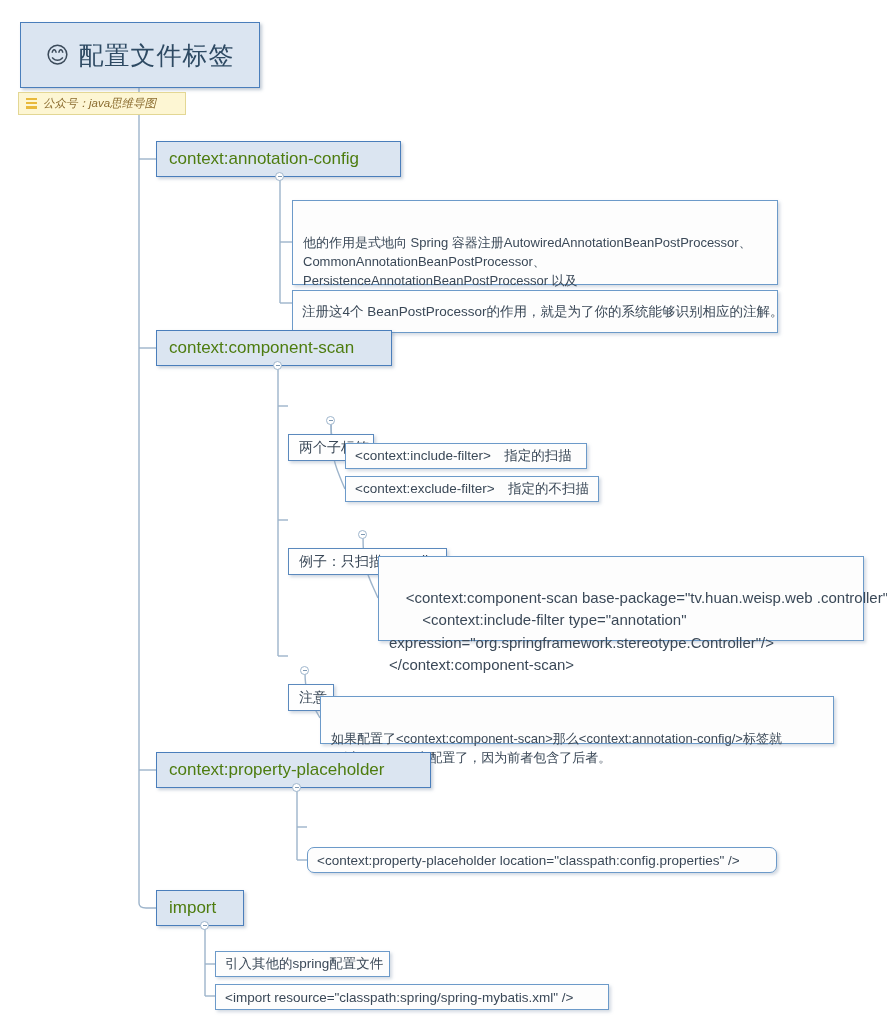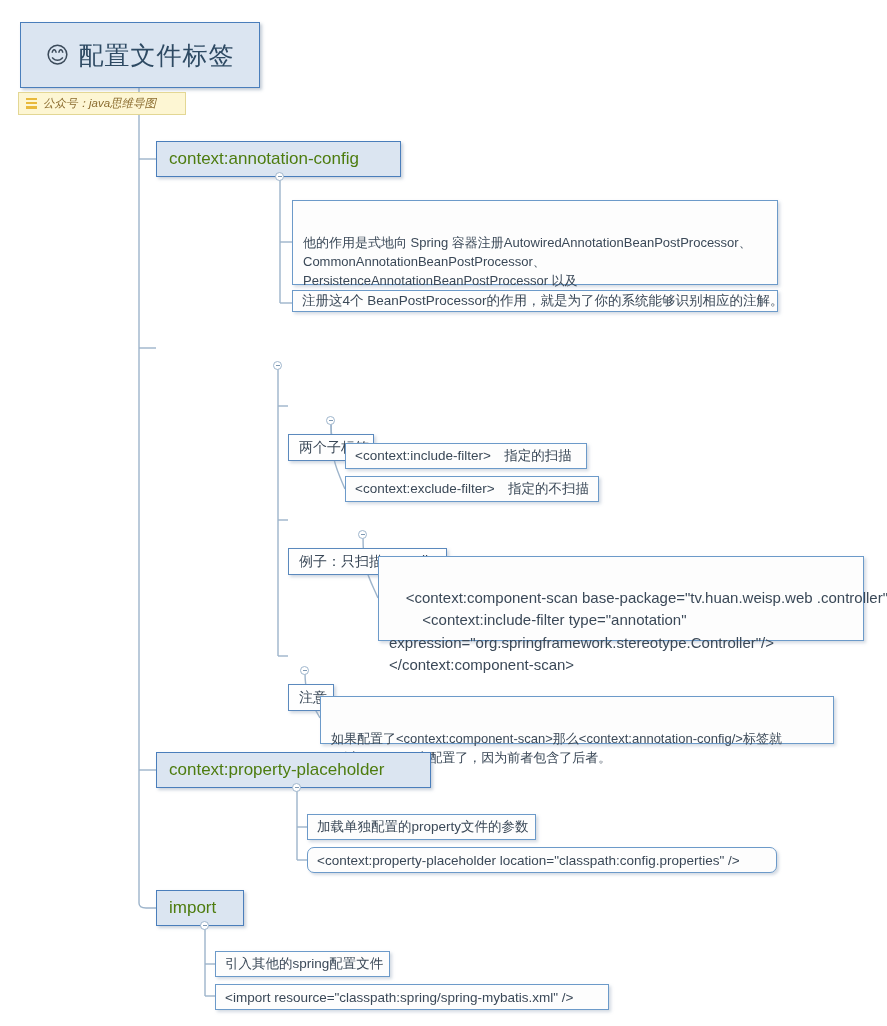--- a/index.html
+++ b/index.html
@@ -204,24 +204,27 @@
   </div>
   <div class="knob" style="left:275px; top:172px;"></div>
 
   <div class="node lvl3 multiline" style="left:292px; top:200px; width:486px; height:85px;">
     <span>他的作用是式地向 Spring 容器注册AutowiredAnnotationBeanPostProcessor、
 CommonAnnotationBeanPostProcessor、
 PersistenceAnnotationBeanPostProcessor 以及
 RequiredAnnotationBeanPostProcessor 这 4 个BeanPostProcessor。</span>
   </div>
 
-  <div class="node lvl3" style="left:292px; top:290px; width:486px; height:22px;">
+  <div class="node lvl3" style="left:292px; top:290px; width:486px; height:43px;">
     <span>注册这4个 BeanPostProcessor的作用，就是为了你的系统能够识别相应的注解。</span>
   </div>
 
+  <div class="node lvl1" style="left:156px; top:330px; width:236px; height:36px;">
+    <span>context:component-scan</span>
+  </div>
   <div class="knob" style="left:273px; top:361px;"></div>
 
   <div class="node lvl2" style="left:288px; top:393px; width:86px; height:27px;">
     <span>两个子标签</span>
   </div>
   <div class="knob" style="left:326px; top:416px;"></div>
 
   <div class="node lvl3" style="left:345px; top:443px; width:242px; height:26px;">
     <span>&lt;context:include-filter&gt;　指定的扫描</span>
   </div>
@@ -249,23 +252,20 @@
   <div class="node lvl3 multiline" style="left:320px; top:696px; width:514px; height:48px;">
     <span>如果配置了&lt;context:component-scan&gt;那么&lt;context:annotation-config/&gt;标签就
 可以不用再xml中配置了，因为前者包含了后者。</span>
   </div>
 
   <div class="node lvl1" style="left:156px; top:752px; width:275px; height:36px;">
     <span>context:property-placeholder</span>
   </div>
   <div class="knob" style="left:292px; top:783px;"></div>
 
-  <div class="node lvl3" style="left:307px; top:814px; width:229px; height:26px;">
-    <span>加载单独配置的property文件的参数</span>
-  </div>
   <div class="node lvl3" style="left:307px; top:847px; width:470px; height:26px;border-radius:7px;">
     <span>&lt;context:property-placeholder location="classpath:config.properties" /&gt;</span>
   </div>
 
   <div class="node lvl1" style="left:156px; top:890px; width:88px; height:36px;">
     <span>import</span>
   </div>
   <div class="knob" style="left:200px; top:921px;"></div>
 
   <div class="node lvl3" style="left:215px; top:951px; width:175px; height:26px;">

